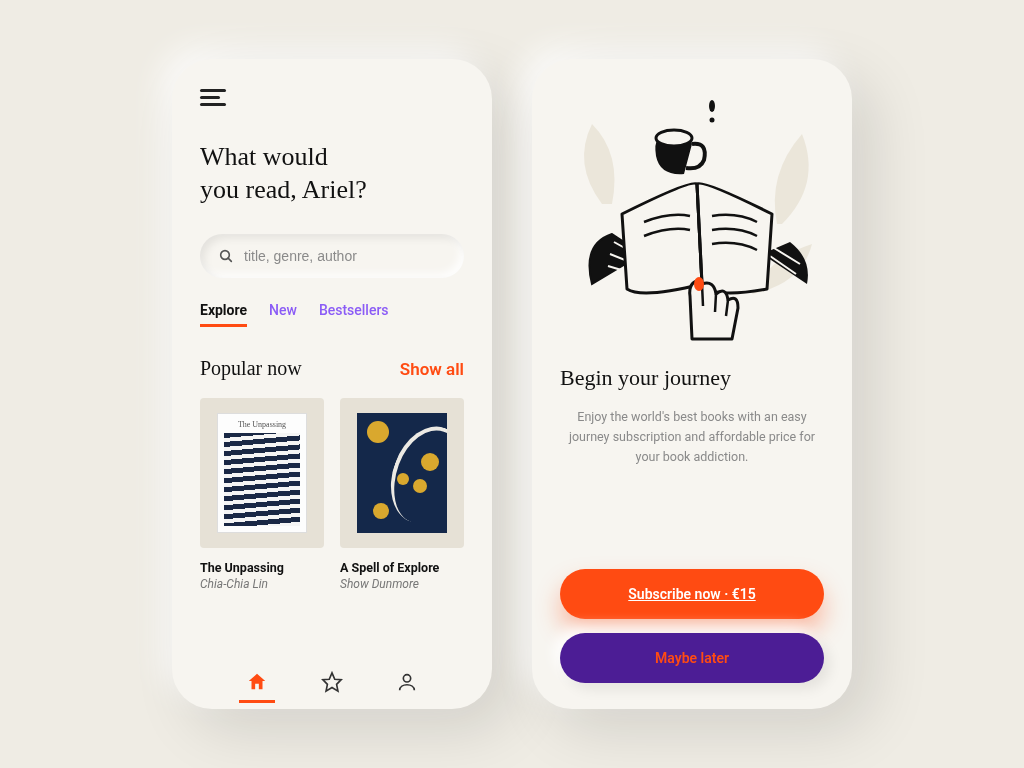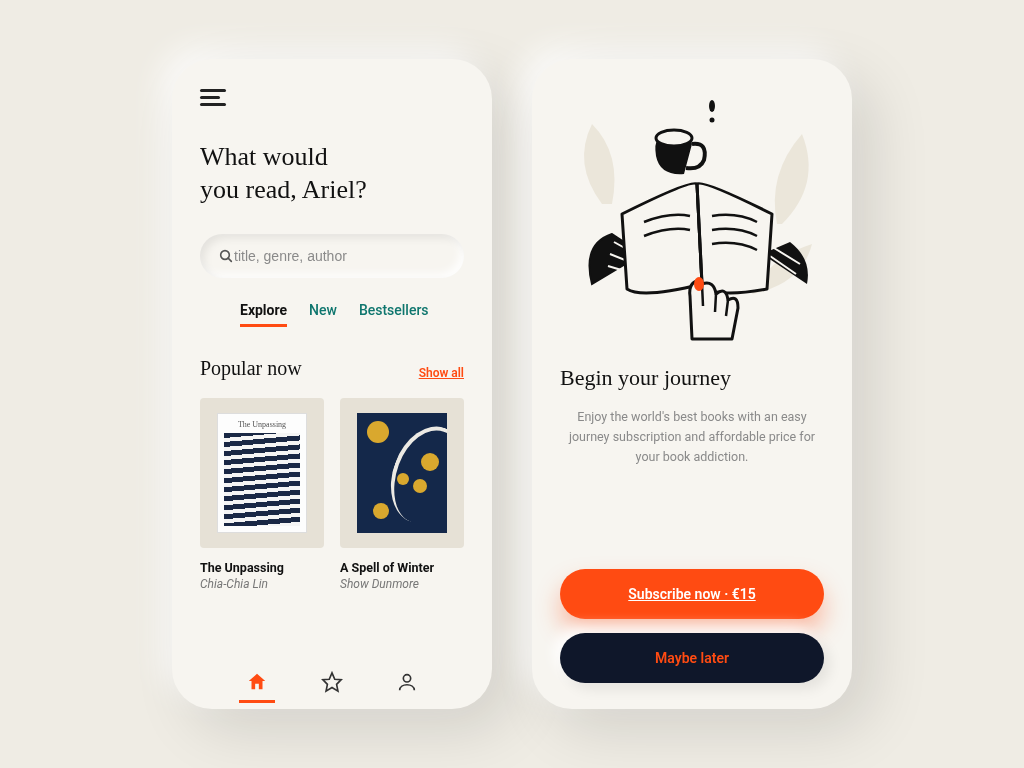--- a/index.html
+++ b/index.html
@@ -38,46 +38,46 @@
     font-family: Georgia, "Times New Roman", serif;
     font-size: 26px;
     line-height: 1.25;
     color:#111;
     margin-bottom: 28px;
     font-weight:500;
   }
   .search {
     display:flex;
     align-items:center;
-    gap:0;
+    gap:10px;
     height:44px;
     border-radius:22px;
     background:#f7f5f0;
     box-shadow:
       inset 4px 4px 8px rgba(0,0,0,0.08),
       inset -4px -4px 8px rgba(255,255,255,0.9);
     padding:0 18px;
     margin-bottom: 24px;
   }
   .search svg { flex:0 0 auto; }
   .search input {
     border:none;
     background:transparent;
     outline:none;
     font-size:14px;
     color:#555;
     width:100%;
   }
   .search input::placeholder{color:#8a8a8a;}
-  .tabs { display:flex; gap:22px; font-size:14px; margin-bottom: 30px; margin-left: 40px;}
-  .tab { color:#0f766e; cursor:pointer; padding-bottom:6px; font-weight:500;}
+  .tabs { display:flex; gap:22px; font-size:14px; margin-bottom: 30px;}
+  .tab { color:#8b5cf6; cursor:pointer; padding-bottom:6px; font-weight:500;}
   .tab.active { color:#111; font-weight:700; border-bottom:3px solid #ff4b12;}
-  .section-head { display:flex; justify-content:space-between; align-items:flex-end; margin-bottom:18px;}
+  .section-head { display:flex; justify-content:space-between; align-items:center; margin-bottom:18px;}
   .section-title { font-family: Georgia, serif; font-size:20px; color:#111;}
-  .show-all { color:#ff4b12; font-size:12px; font-weight:600; cursor:pointer;text-decoration:underline;}
+  .show-all { color:#ff4b12; font-size:17px; font-weight:600; cursor:pointer;}
   .cards { display:flex; gap:16px; }
   .card { width:144px; }
   .cover {
     width:124px; height:150px;
     background:#e6e1d6;
     border-radius:4px;
     display:flex; align-items:center; justify-content:center;
     margin-bottom:12px;
     overflow:hidden;
   }
@@ -145,21 +145,21 @@
     font-size:14px;font-weight:600;
     cursor:pointer;
     margin-bottom:14px;
   }
   .btn-primary {
     background:#ff4b12;color:#fff;
     box-shadow:0 14px 24px rgba(255,75,18,0.35);
     text-decoration:underline;
   }
   .btn-secondary {
-    background:#0f172a;color:#ff4b12;
+    background:#4c1d95;color:#ff4b12;
     box-shadow:
       6px 6px 14px rgba(0,0,0,0.08),
       -6px -6px 14px rgba(255,255,255,0.9);
   }
 </style>
 </head>
 <body>
 
 <div class="phone">
   <div class="menu-icon">
@@ -199,21 +199,21 @@
       <div class="cover">
         <div class="cover-winter">
           <div class="flower f1"></div>
             <div class="flower f2"></div>
             <div class="flower f3"></div>
           <div class="flower f4"></div>
             <div class="flower f5"></div>
           <div class="snake"></div>
         </div>
       </div>
-      <div class="book-title">A Spell of Winter</div>
+      <div class="book-title">A Spell of Explore</div>
       <div class="book-author">Show Dunmore</div>
     </div>
   </div>
   <div class="navbar">
     <div class="nav-item">
       <svg width="22" height="22" viewBox="0 0 24 24" fill="#ff4b12">
           <path d="M12 3l9 8h-3v9h-4v-6h-4v6H6v-9H3z"></path>
         </svg>
       <div class="nav-underline"></div>
     </div>

